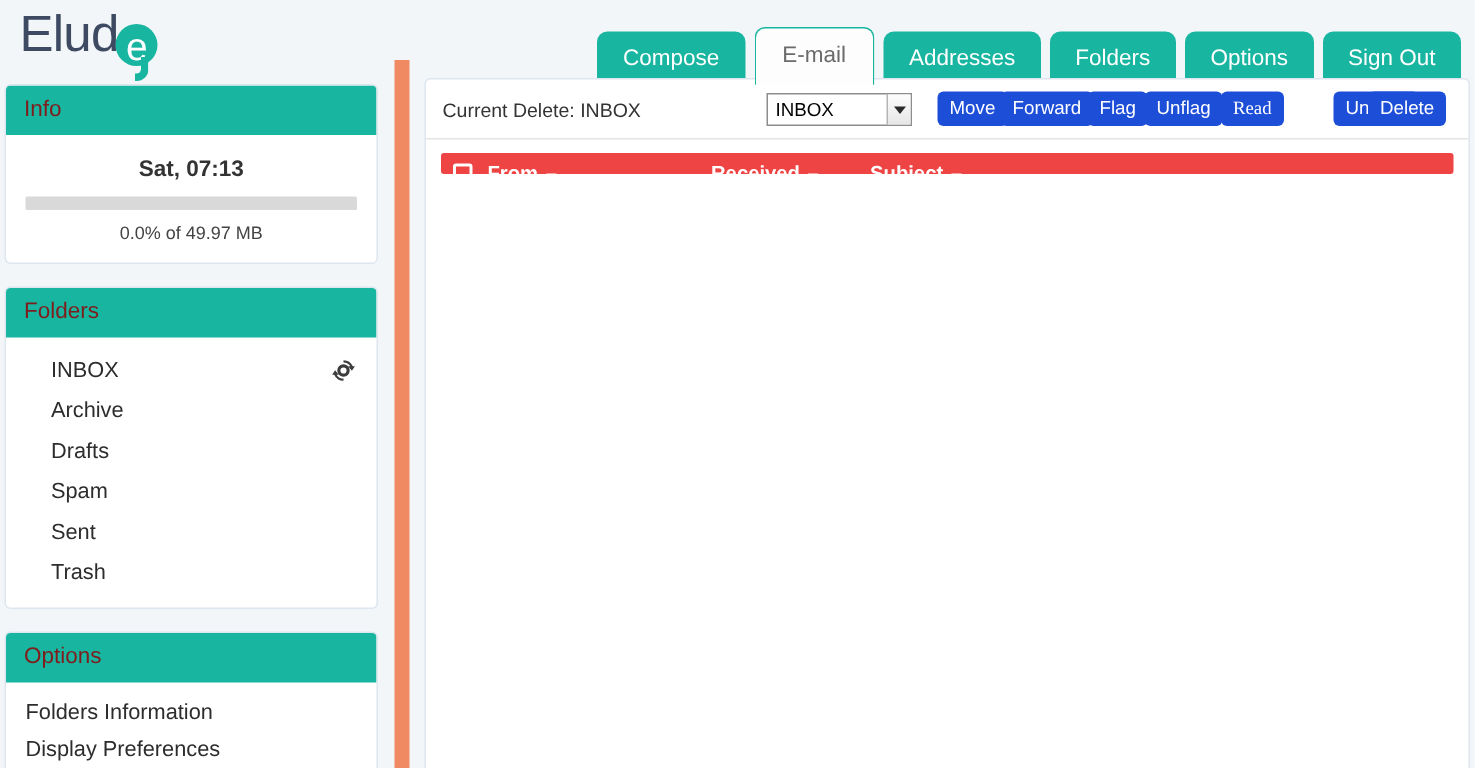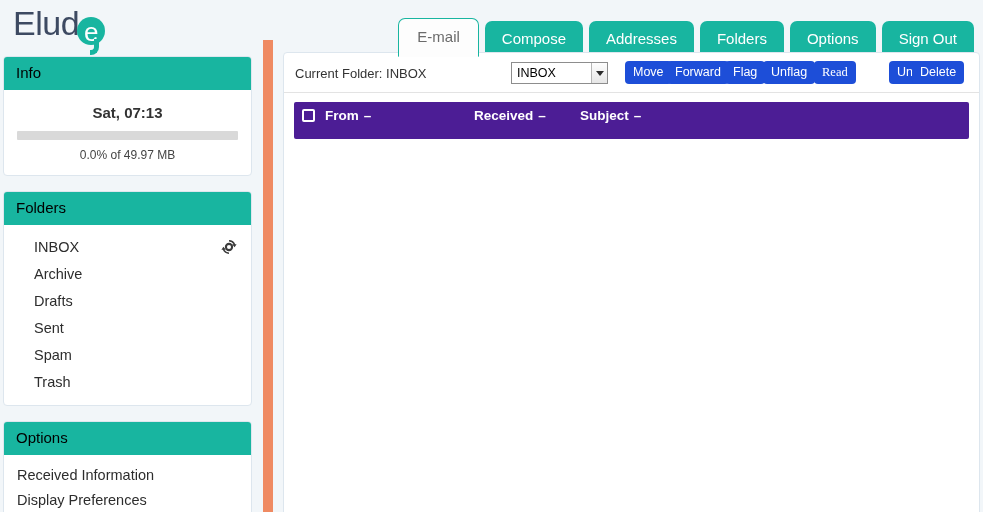--- a/index.html
+++ b/index.html
@@ -94,21 +94,21 @@
   }
   .panel {
     background: #ffffff;
     border: 1px solid #dde6ee;
     border-radius: 4px;
     margin-bottom: 15px;
     overflow: hidden;
   }
   .panel-head {
     background: #18b5a0;
-    color: #000000;
+    color: #7f1d1d;
     font-size: 15px;
     padding: 7px 12px 8px 12px;
     line-height: 18px;
   }
   .panel-body { padding: 9px 0 9px 0; }
 
   .info-time {
     text-align: center;
     font-size: 15px;
     font-weight: bold;
@@ -222,23 +222,23 @@
     font-family: "Liberation Sans", sans-serif;
     font-size: 12.5px;
     line-height: 14px;
     padding: 4px 8px 5px 8px;
     cursor: pointer;
   }
 
   
   .list-head {
     position: relative;
-    background: #4c1d95;
-    color: #ffffff;
-    height: 37px;
+    background: #ef4444;
+    color: #ffffff;
+    height: 14px;
     margin: 9px 10px 0 10px;
     border-radius: 2px;
   }
   .hcheck {
     position: absolute;
     left: 8px; top: 7px;
     width: 13px; height: 13px;
     border: 2px solid #ffffff;
     border-radius: 2px;
     background: transparent;
@@ -270,22 +270,22 @@
 </head>
 <body>
 
 <div id="app">
 
   <div class="logo">
     <span class="logo-text">Elud</span><span class="logo-e"><span>e</span><span class="logo-tail"></span></span>
   </div>
 
   <nav class="tabs">
+    <div class="tab">Compose</div>
     <div class="tab active">E-mail</div>
-    <div class="tab">Compose</div>
     <div class="tab">Addresses</div>
     <div class="tab">Folders</div>
     <div class="tab">Options</div>
     <div class="tab">Sign Out</div>
   </nav>
 
   <div class="orange-bar"></div>
 
   <aside class="sidebar">
 
@@ -316,49 +316,49 @@
               </svg>
             </span>
           </li>
           <li class="folder-item">
             <span>Archive</span>
           </li>
           <li class="folder-item">
             <span>Drafts</span>
           </li>
           <li class="folder-item">
+            <span>Spam</span>
+          </li>
+          <li class="folder-item">
             <span>Sent</span>
-          </li>
-          <li class="folder-item">
-            <span>Spam</span>
           </li>
           <li class="folder-item">
             <span>Trash</span>
           </li>
         </ul>
       </div>
     </section>
 
     <section class="panel">
       <div class="panel-head">Options</div>
       <div class="panel-body options-body">
         <ul class="options-list">
-          <li class="options-item">Received Information</li>
+          <li class="options-item">Folders Information</li>
           <li class="options-item">Display Preferences</li>
 
         </ul>
       </div>
     </section>
 
   </aside>
 
   <main class="main">
 
     <div class="toolbar">
-      <div class="current-folder">Current Folder: INBOX</div>
+      <div class="current-folder">Current Delete: INBOX</div>
 
       <select class="folder-select" id="folder-select"><option>INBOX</option><option>Archive</option><option>Drafts</option><option>Sent</option><option>Spam</option><option>Trash</option></select>
       <span class="select-arrow"></span>
 
       <button class="tbtn" id="btn-0" style="left: 341px;">Move</button>
       <button class="tbtn" id="btn-1" style="left: 383px;">Forward</button>
       <button class="tbtn" id="btn-2" style="left: 441px;">Flag</button>
       <button class="tbtn" id="btn-3" style="left: 479px;">Unflag</button>
       <button class="tbtn" id="btn-4" style="left: 530px; font-family: Liberation Serif, serif;">Read</button>
       <button class="tbtn" id="btn-5" style="left: 573px; margin-left: 32px;">Unread</button>

